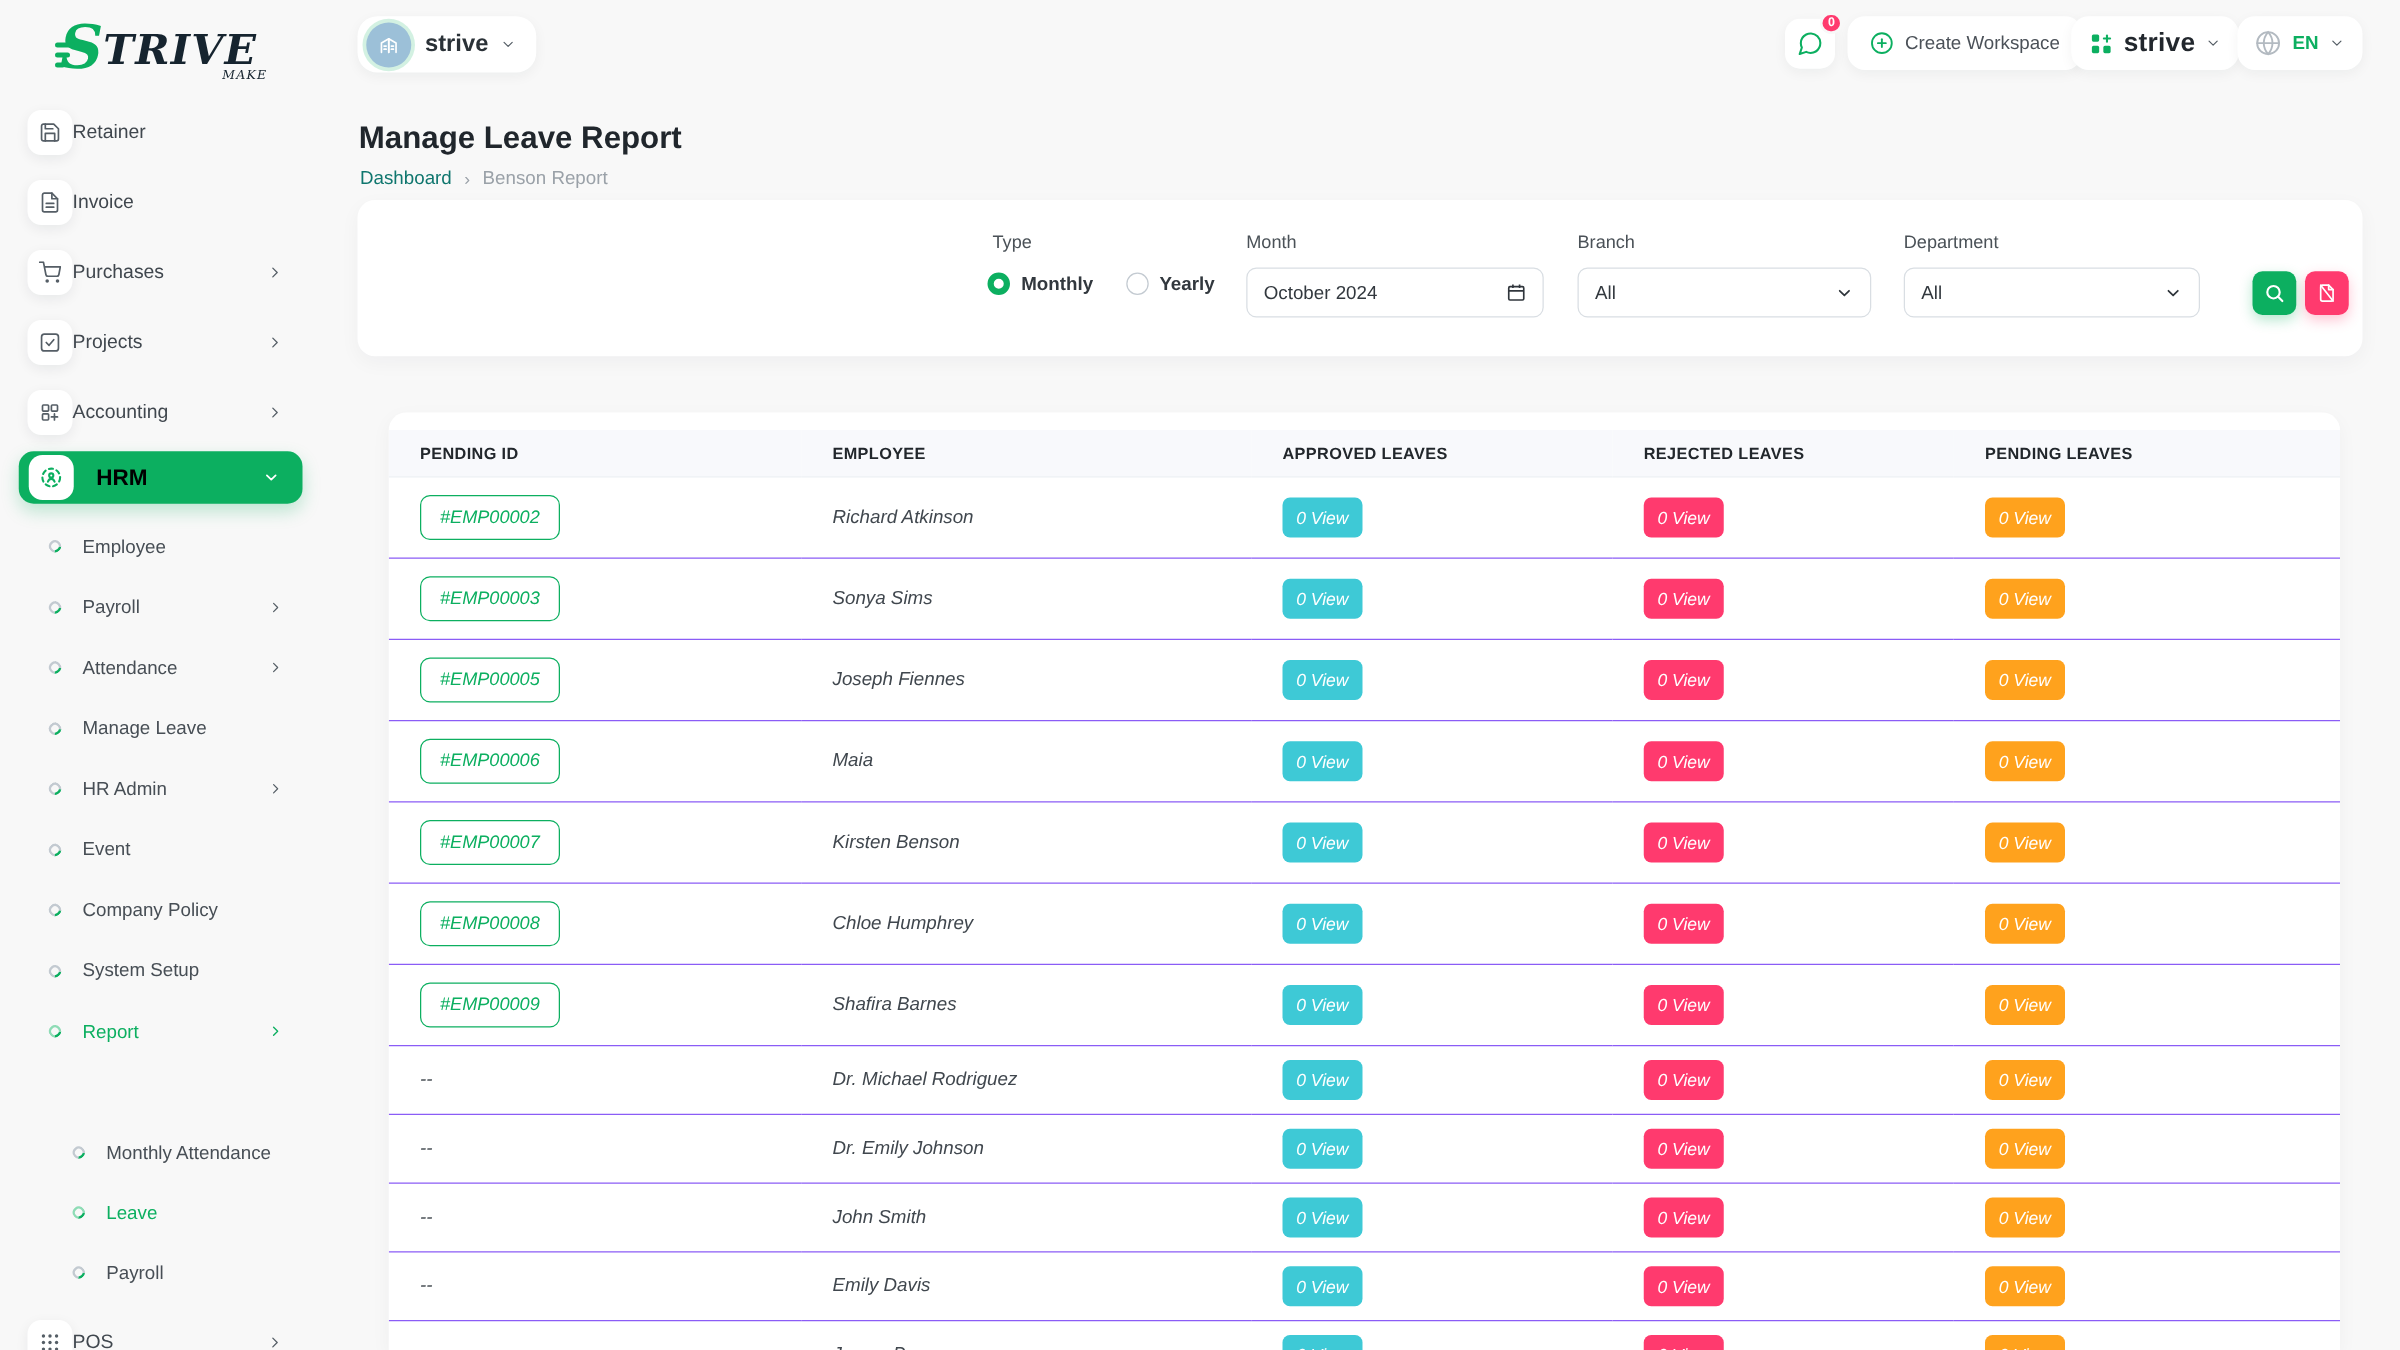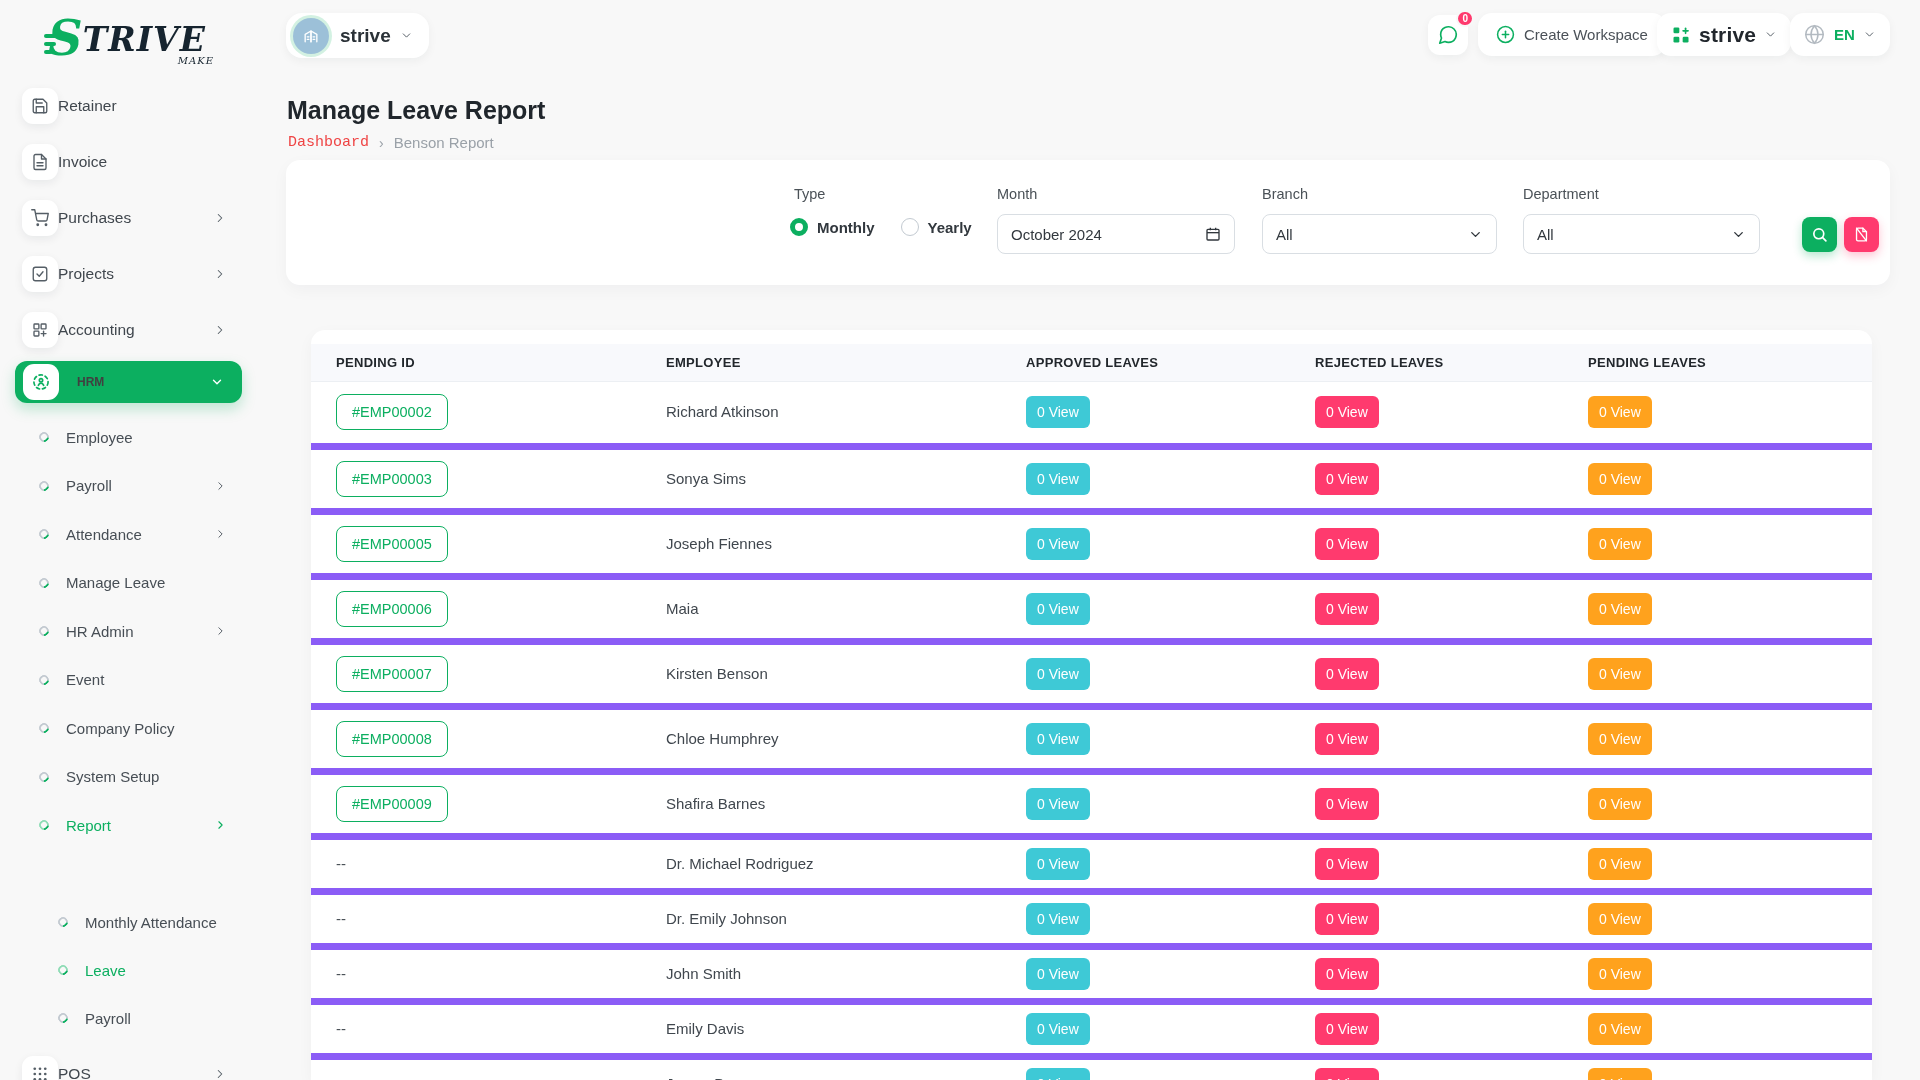--- a/index.html
+++ b/index.html
@@ -28,21 +28,21 @@
   .icon-box { width:36px; height:36px; margin-left:22px; background:#ffffff; border-radius:11px;
     display:flex; align-items:center; justify-content:center;
     box-shadow:0 3px 10px rgba(20,30,40,.07); flex:0 0 auto; }
   .side-label { font-size:15.5px; font-weight:500; color:#40474e; }
   .side-chev { position:absolute; right:33px; top:50%; transform:translateY(-50%); }
 
   .hrm-pill { position:absolute; left:15px; top:361px; width:227px; height:42px; background:#0CAF60;
     border-radius:12px; display:flex; align-items:center; cursor:pointer;
     box-shadow:0 6px 14px rgba(12,175,96,.25); }
   .hrm-pill .icon-box { margin-left:8px; box-shadow:none; }
-  .hrm-pill .side-label { color:#404040; font-weight:700; font-size:12px; margin-left:18px; }
+  .hrm-pill .side-label { color:#000000; font-weight:700; font-size:18px; margin-left:18px; }
   .hrm-pill .side-chev { right:18px; }
 
   .nav-sub { position:absolute; left:0; top:413px; right:0; }
   .nav-sub2 { position:absolute; left:0; top:898px; right:4px; }
   .sub-item { position:relative; height:48.5px; display:flex; align-items:center; cursor:pointer; }
   .nav-sub2 .sub-item { height:48px; }
   .bullet { width:10px; height:10px; border-radius:50%; border:2px solid #c3cad1;
     border-bottom-color:#0CAF60; transform:rotate(-40deg); margin-left:39px; flex:0 0 auto; }
   .nav-sub2 .bullet { margin-left:58px; }
   .sub-label { margin-left:17px; font-size:15px; font-weight:500; color:#474e55; }
@@ -71,21 +71,21 @@
   .create-label { font-size:15px; font-weight:500; color:#4b5158; margin-left:9px; }
   .org-pill { left:1657px; top:13px; height:43px; padding:0 14px; }
   .org-label { font-size:21px; font-weight:600; color:#22272d; margin-left:8px; letter-spacing:.2px; }
   .lang-pill { left:1790px; top:13px; height:43px; padding:0 14px; }
   .lang-label { font-size:15px; font-weight:700; color:#0CAF60; margin-left:9px; }
   .pill .chev { margin-left:8px; }
 
   
   .page-title { position:absolute; left:287px; top:96px; font-size:25px; font-weight:700; color:#20262c; }
   .breadcrumb { position:absolute; left:288px; top:134px; display:flex; align-items:center; font-size:15px; }
-  .bc-home { color:#ef4444; cursor:pointer;font-family:Liberation Mono, monospace; }
+  .bc-home { color:#0f766e; cursor:pointer; }
   .bc-sep { color:#9aa1a8; margin:0 10px; font-size:14px; }
   .bc-cur { color:#9aa1a8; }
 
   
   .filter-card { position:absolute; left:286px; top:160px; width:1604px; height:125px;
     background:#ffffff; border-radius:14px; box-shadow:0 5px 16px rgba(20,30,40,.04); }
   .f-label { position:absolute; font-size:14.5px; color:#4a5157; }
   .radio-row { position:absolute; display:flex; align-items:center; }
   .radio { width:18px; height:18px; border-radius:50%; background:#fff; cursor:pointer; flex:0 0 auto; }
   .radio.sel { border:5px solid #0CAF60; }
@@ -102,21 +102,21 @@
 
   
   .table-card { position:absolute; left:311px; top:330px; width:1561px; height:750px;
     background:#ffffff; border-radius:14px 14px 0 0; box-shadow:0 5px 16px rgba(20,30,40,.04);
     padding-top:14px; overflow:hidden; }
   table { width:100%; border-collapse:collapse; table-layout:fixed; }
   col.c1{width:330px;} col.c2{width:360px;} col.c3{width:289px;} col.c4{width:273px;}
   thead th { background:#f8f9fc; height:37px; text-align:left; padding-left:25px;
     font-size:13px; font-weight:700; color:#22272c; letter-spacing:.3px;
     border-bottom:1px solid #eceff3; }
-  tbody td { padding-left:25px; border-bottom:7px solid #8b5cf6; }
+  tbody td { padding-left:25px; border-bottom:1px solid #8b5cf6;font-style:italic; }
   tr.tall { height:65px; } tr.short { height:55px; }
   .id-btn { display:inline-block; border:1px solid #0CAF60; color:#0CAF60; background:#fff;
     border-radius:8px; padding:9px 15px; font-size:14.5px; font-weight:500; min-width:100px;
     text-align:center; cursor:pointer; }
   .id-plain { font-size:15px; color:#4a5157; }
   .emp-name { font-size:15px; color:#40474e; }
   .badge { display:inline-block; color:#fff; border-radius:6px; padding:8px 11px;
     font-size:14px; font-weight:500; cursor:pointer; }
   .badge.teal { background:#3EC9D6; }
   .badge.pink { background:#FF3A6E; }

